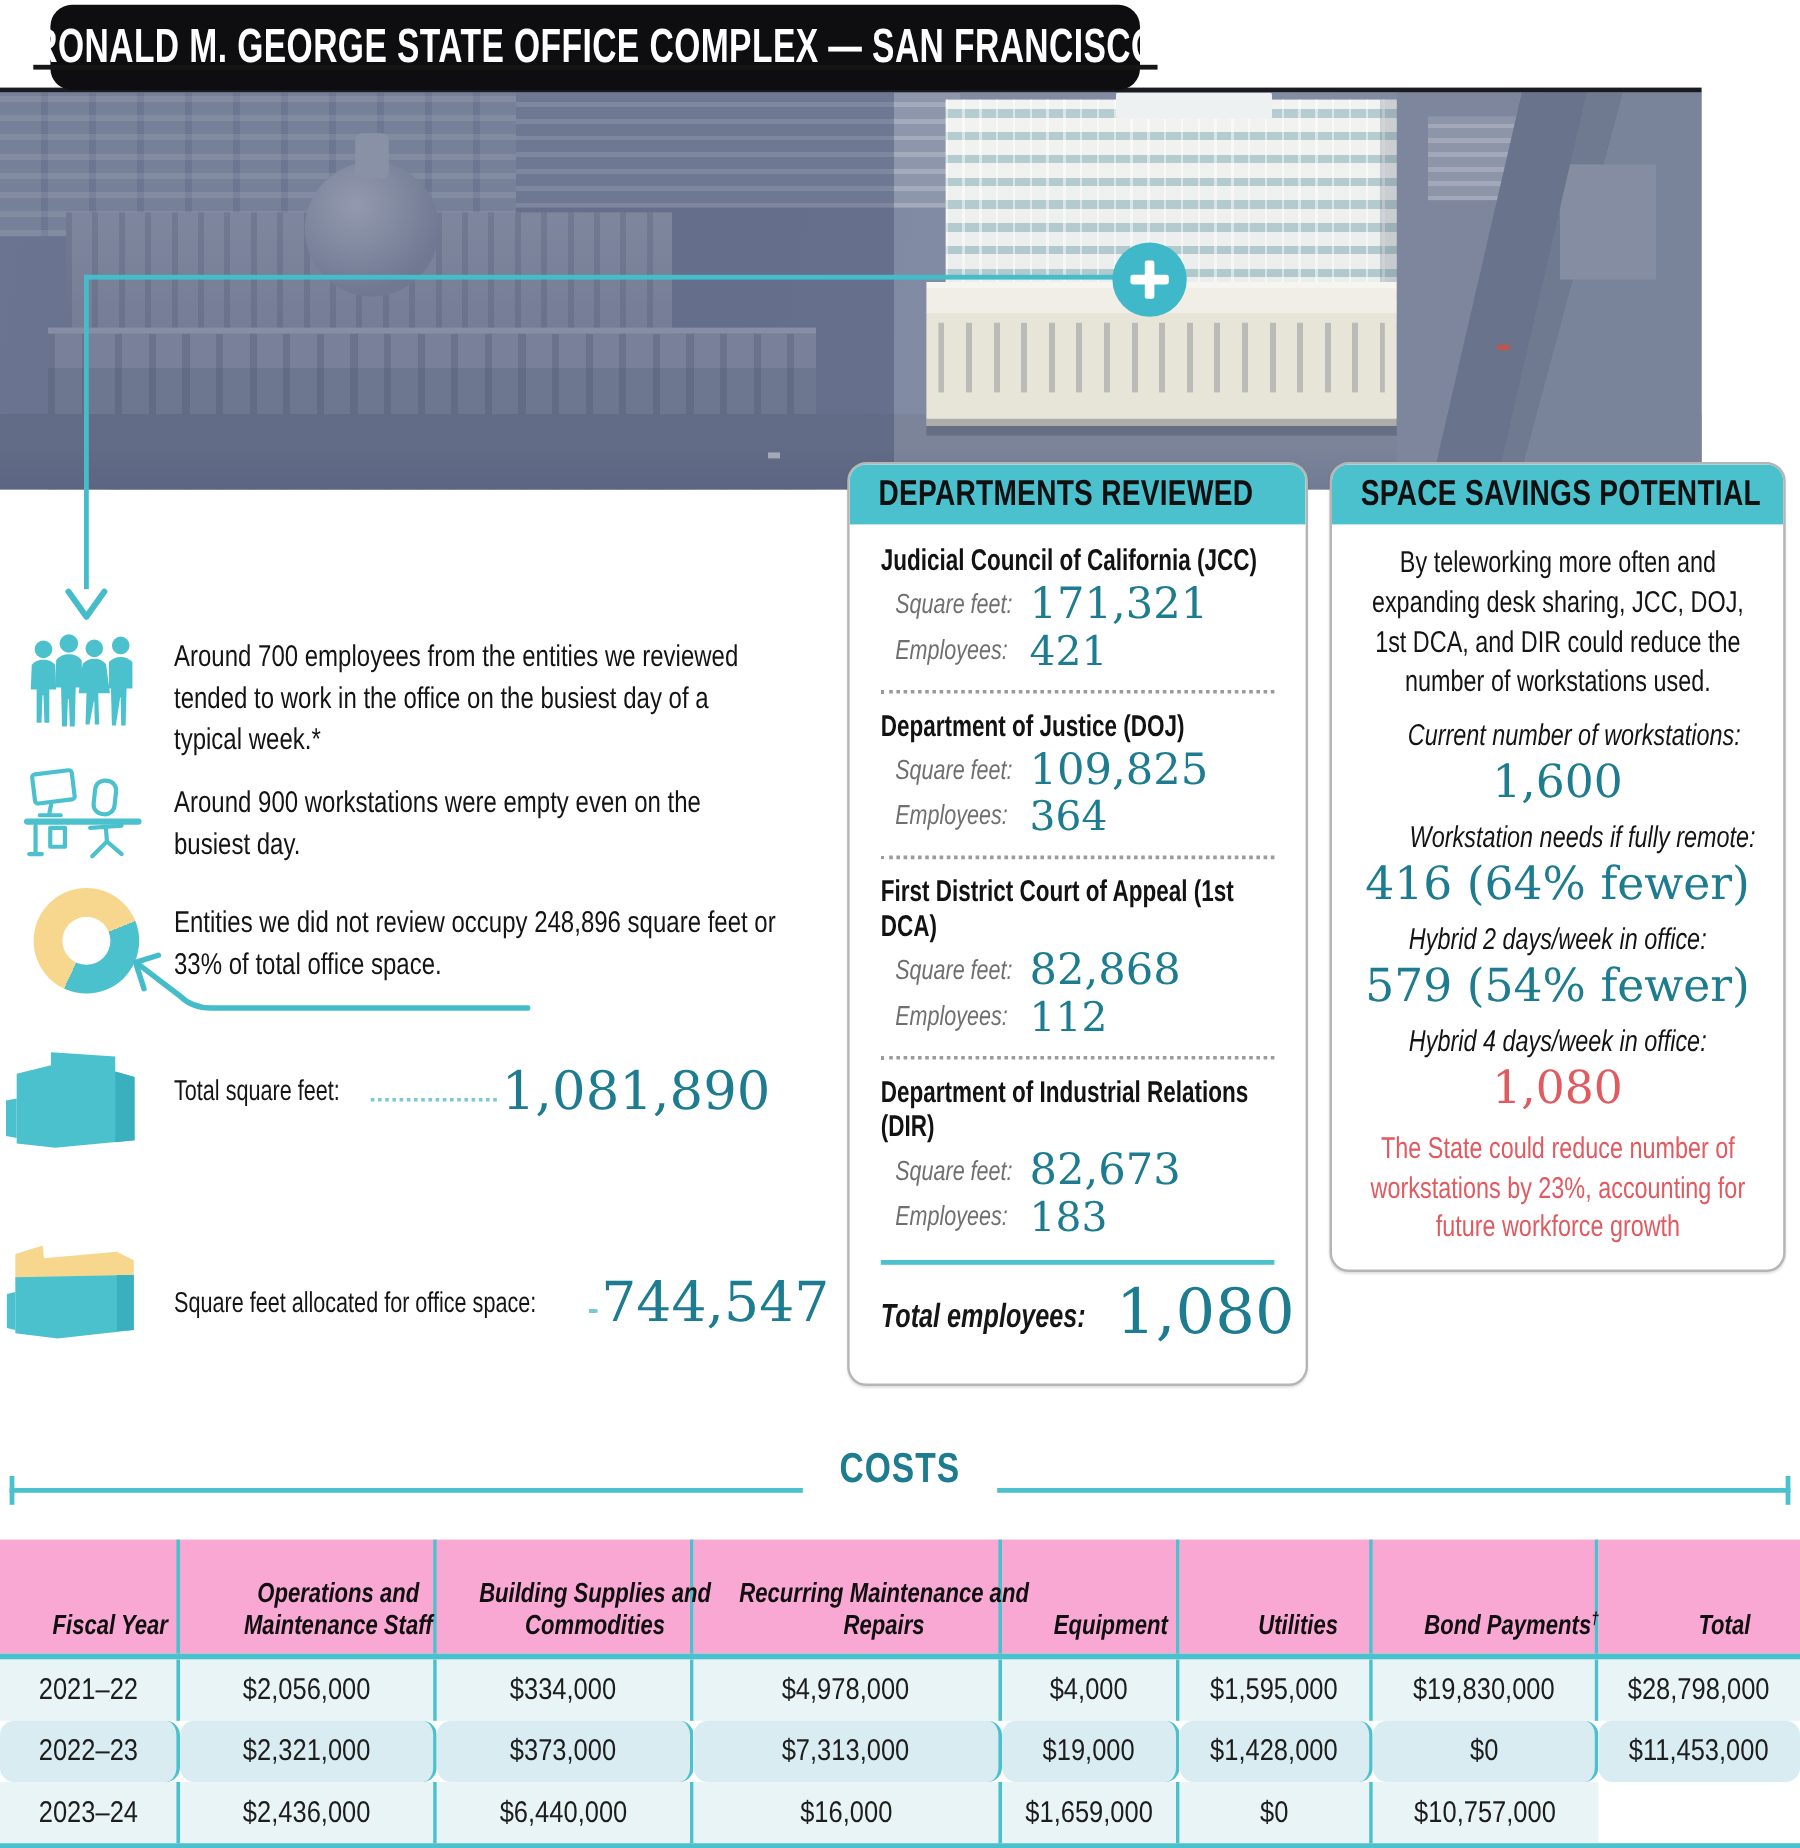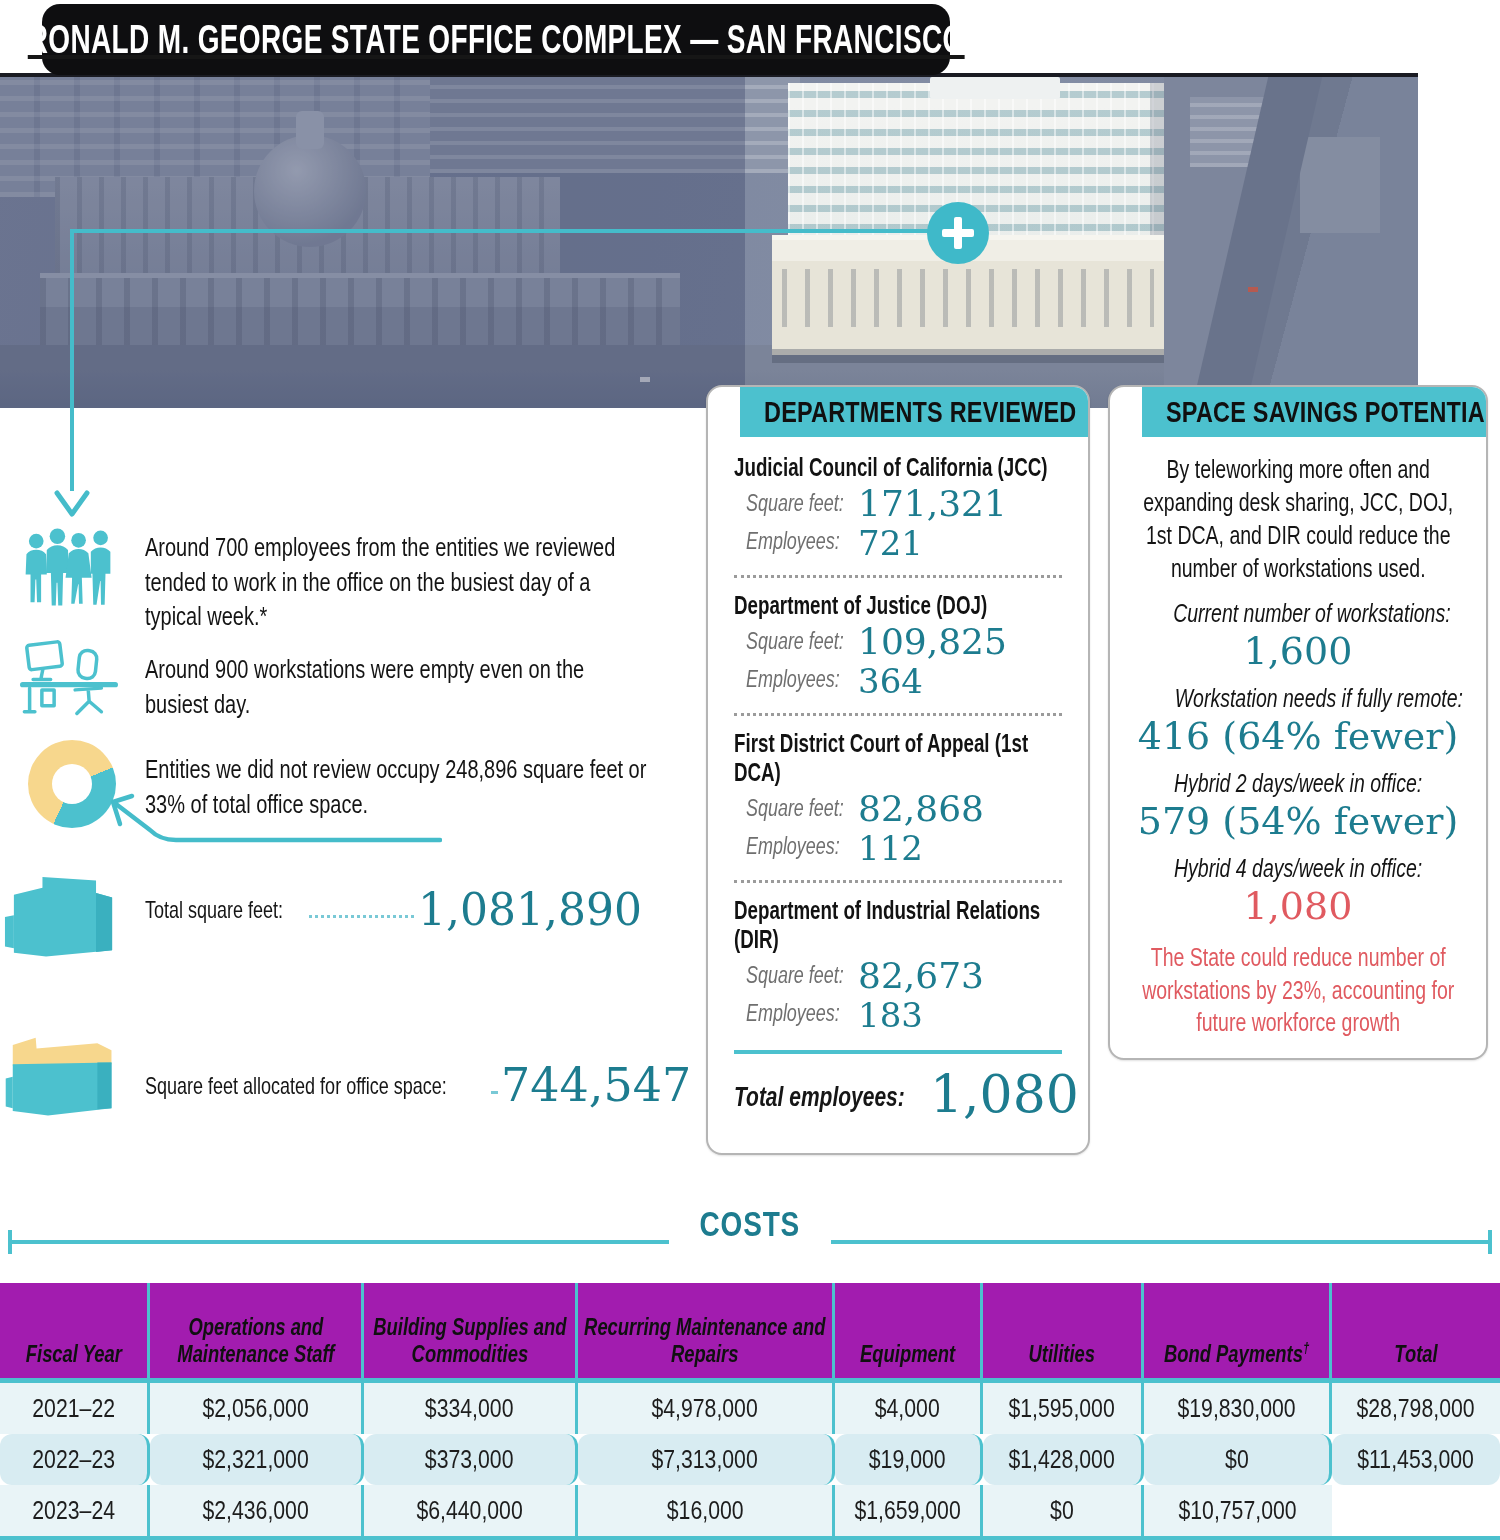--- a/index.html
+++ b/index.html
@@ -48,21 +48,21 @@
 
   
   .metric { position:absolute; left:145px; width:497px; display:flex; align-items:flex-end; }
   .metric .lab { font-size:24px; color:#151515; margin-bottom:8px; }
   .metric .leader { flex:1 1 auto; min-width:6px; border-bottom:3px dotted #79c9d6; margin:0 4px 14px 4px; }
   .metric .num { font-size:44px; flex:0 0 auto; }
 
   
   .panel { position:absolute; background:#fff; border:2px solid #b5b5b5; border-radius:16px;
            z-index:6; overflow:hidden; box-shadow:0 1px 2px rgba(0,0,0,.12); }
-  .panel-head { background:#4cc1ce; height:50px; display:flex; align-items:center; padding-left:24px;margin-left:32px; }
+  .panel-head { background:#4cc1ce; height:50px; display:flex; align-items:center; padding-left:24px; }
   .panel-head .t { font-size:30px; font-weight:bold; color:#101010; letter-spacing:.3px; }
   .dept-body { padding:16px 26px 0 26px; }
   .dept-name { font-size:25px; font-weight:bold; line-height:1.16; color:#121212; }
   .dept-row { display:flex; align-items:flex-end; margin-top:4px; padding-left:12px; }
   .dept-row .lblout { width:112px; font-size:23px; font-style:italic; color:#6f6f6f; margin-bottom:5px; }
   .dept-row .num { font-size:36px; }
   .dot-div { border-top:3px dotted #9b9b9b; margin:15px 0 13px 0; }
   .teal-div { border-top:4px solid #4cc1ce; margin:18px 0 14px 0; }
   .total-row { display:flex; align-items:flex-end; }
   .total-row .lblout { width:196px; font-size:28px; font-weight:bold; font-style:italic; margin-bottom:7px; }
@@ -79,22 +79,22 @@
   
   .costs-bar { position:absolute; left:8px; top:1206px; width:1484px; height:38px;
                display:flex; align-items:flex-end; gap:18px; }
   .rule { flex:1 1 auto; height:4px; background:#4cc1ce; position:relative; }
   .rule::before { content:""; position:absolute; top:-10px; width:4px; height:24px; background:#4cc1ce; }
   .rule-l::before { left:0; } .rule-r::before { right:0; }
   .costs-title { flex:0 0 auto; font-size:35px; font-weight:bold; color:#1d7c8f; letter-spacing:1px; }
 
   .costs-table { position:absolute; left:0; top:1283px; width:1500px; display:grid;
                  grid-template-columns:150px 214px 214px 257px 148px 161px 188px 168px; }
-  .th { height:95px; display:flex; align-items:flex-end; justify-content:center;
-        border-right:3px solid #4cc1ce; padding-bottom:10px; background:#a21caf; }
+  .th { height:95px; display:flex; align-items:flex-end; justify-content:flex-start;
+        border-right:3px solid #4cc1ce; padding-bottom:10px; background:#f9a8d4; }
   .th-inner { width:125%; flex:0 0 auto; transform:scaleX(.8); transform-origin:50% 100%;
               text-align:center; font-size:23px; font-weight:bold; font-style:italic; line-height:1.18; color:#101010; }
   .th-inner sup { font-size:.62em; }
   .hline { grid-column:1 / -1; height:5px; background:#4cc1ce; }
   .td { height:51px; display:flex; align-items:center; justify-content:center;
         border-right:3px solid #4cc1ce; font-size:25px; color:#1d1d1d; }
   .last { border-right:none; }
   .r1,.r3 { background:#e9f4f7; }
   .r2 { background:#d8ecf2;border-radius:12px; }
   .bottom-line { position:absolute; left:0; top:1536px; width:1500px; height:4px; background:#4cc1ce; }
@@ -215,21 +215,21 @@
     <div>
       <div class="dept-name">
           <span class="blk75">Judicial Council of California (JCC)</span>
         </div>
       <div class="dept-row">
         <span class="lblout"><span class="sqz sqzl" style="--sx:.78">Square feet:</span></span>
         <span class="num">171,321</span>
       </div>
       <div class="dept-row">
         <span class="lblout"><span class="sqz sqzl" style="--sx:.78">Employees:</span></span>
-        <span class="num" style="font-size:34px">721</span>
+        <span class="num" style="font-size:34px">421</span>
       </div>
     </div>
     <div class="dot-div"></div>
 
     <div>
       <div class="dept-name">
           <span class="blk75">Department of Justice (DOJ)</span>
         </div>
       <div class="dept-row">
         <span class="lblout"><span class="sqz sqzl" style="--sx:.78">Square feet:</span></span>

